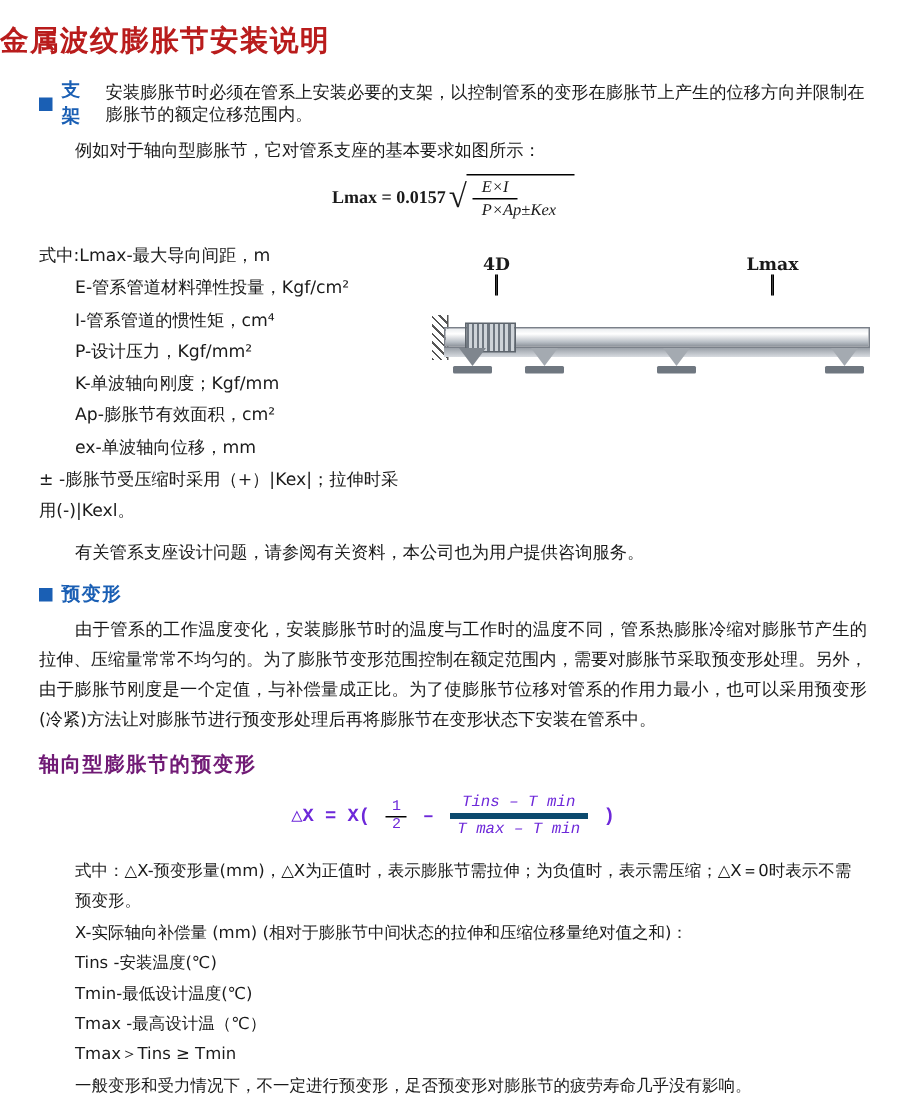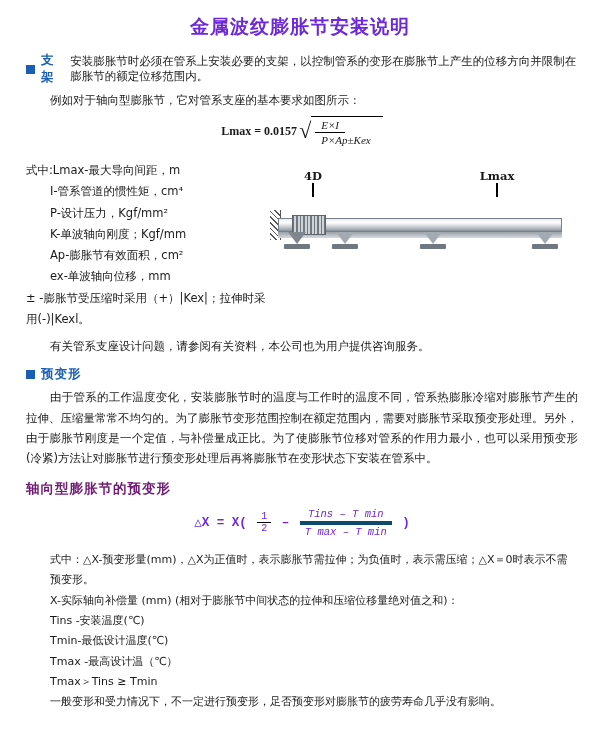--- a/index.html
+++ b/index.html
@@ -15,26 +15,26 @@
     overflow: hidden;
   }
   .page {
     position: relative;
     width: 600px;
     height: 737px;
     padding: 0;
     box-sizing: border-box;
   }
   .doc-title {
-    text-align: center;
+    text-align: left;
     font-size: 19px;
     font-weight: bold;
     letter-spacing: 1px;
     margin: 14px 0 12px 0;
-    color: #6d28d9;
+    color: #b91c1c;
   }
   .content {
     padding: 0 22px 0 26px;
   }
   p {
     margin: 0 0 6px 0;
     font-size: 11.5px;
     line-height: 1.75;
     text-align: justify;
   }
@@ -121,21 +121,21 @@
     font-size: 11.5px;
     line-height: 1.85;
     padding-left: 24px;
   }
   .list-block .li.first {
     padding-left: 0;
   }
   .two-col {
     display: flex;
     align-items: flex-start;
-    gap: 2px;
+    gap: 20px;
   }
   .two-col .left {
     flex: 0 0 240px;
   }
   .two-col .right {
     flex: 1 1 auto;
     padding-top: 14px;
   }
   
   .diagram {
@@ -316,20 +316,21 @@
               <span class="den">P×Ap±Kex</span>
             </span>
           </span>
         </span>
       </span>
     </div>
 
     <div class="two-col">
       <div class="left list-block">
         <div class="li first">式中:Lmax-最大导向间距，m</div>
+        <div class="li">E-管系管道材料弹性投量，Kgf/cm²</div>
         <div class="li">I-管系管道的惯性矩，cm⁴</div>
         <div class="li">P-设计压力，Kgf/mm²</div>
         <div class="li">K-单波轴向刚度；Kgf/mm</div>
         <div class="li">Ap-膨胀节有效面积，cm²</div>
         <div class="li">ex-单波轴向位移，mm</div>
         <div class="li first">± -膨胀节受压缩时采用（+）|Kex|；拉伸时采用(-)|Kexl。</div>
       </div>
 
       <div class="right">
         <div class="diagram">

